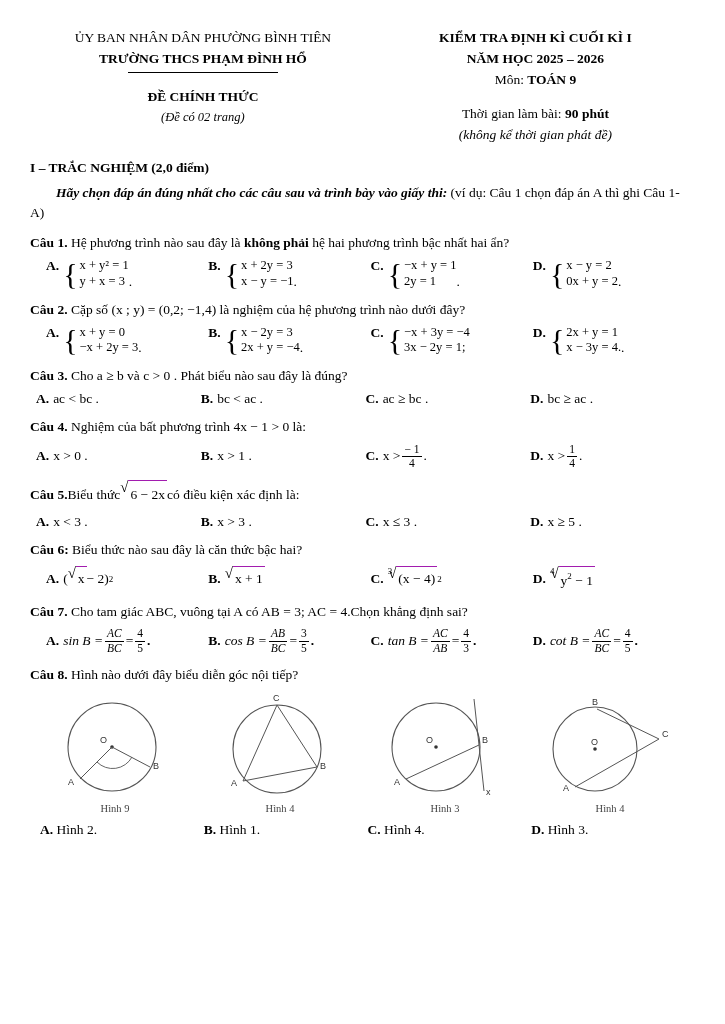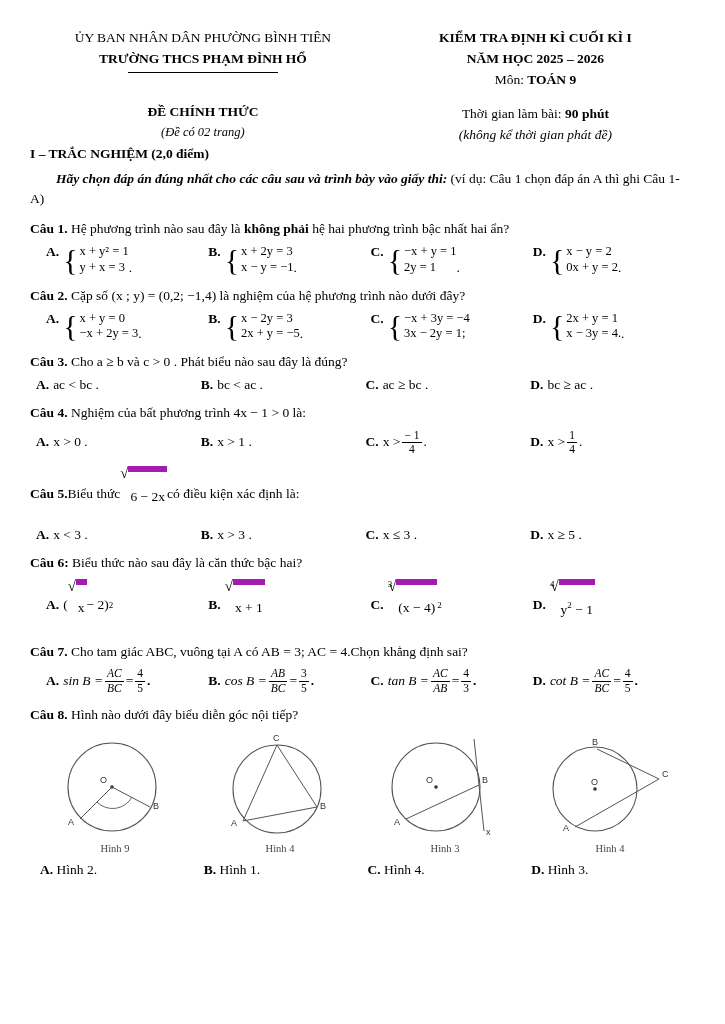--- a/index.html
+++ b/index.html
@@ -13,57 +13,57 @@
     overflow:hidden;
   }
   .page{padding:28px 30px 0 30px;box-sizing:border-box;width:725px;}
   .hdr{display:flex;width:100%;}
   .hdr-left{width:52%;text-align:center;}
   .hdr-right{width:48%;text-align:center;}
   .hdr-left div,.hdr-right div{line-height:1.55;}
   .bold{font-weight:bold;}
   .ital{font-style:italic;}
   .rule{width:150px;height:1px;background:#000;margin:2px auto 0 auto;}
-  .sec-title{font-weight:bold;}
+  .sec-title{font-weight:bold;margin-top:14px;}
   .instr{margin-top:7px;text-indent:26px;line-height:1.5;}
   .q{margin-top:10px;line-height:1.5;}
   .qlabel{font-weight:bold;}
   .opts{display:flex;margin-top:5px;}
   .opt{flex:1;display:flex;align-items:flex-start;}
   .opt .ol{font-weight:bold;margin-right:4px;}
   .opts-indent{padding-left:16px;}
   
   .sys{display:inline-flex;align-items:center;}
   .brace{font-size:30px;line-height:26px;font-weight:300;margin-right:2px;}
   .sysrows{display:inline-flex;flex-direction:column;font-size:12.5px;line-height:1.25;}
   .frac{display:inline-flex;flex-direction:column;vertical-align:middle;text-align:center;margin:0 2px;font-size:11.5px;line-height:1.15;}
   .frac .num{border-bottom:1px solid #000;padding:0 2px;}
   .frac .den{padding:0 2px;}
   .sqrt{display:inline-flex;align-items:stretch;}
   .sqrt .rad{font-size:15px;line-height:1;}
-  .sqrt .rbody{border-top:6px solid #a21caf;padding:15px 2px;text-align:right;}
+  .sqrt .rbody{border-top:1px solid #a21caf;padding:4px 2px;text-align:right;}
   .sup{font-size:9px;vertical-align:super;}
   .figs{display:flex;justify-content:space-between;margin-top:6px;padding:0 10px;}
   .figbox{width:150px;text-align:center;}
   .figcap{font-size:10.5px;color:#444;margin-top:-6px;}
   .ansrow{display:flex;margin-top:8px;padding-left:10px;}
   .ansrow>div{flex:1;}
   svg{display:block;margin:0 auto;}
 </style>
 </head>
 <body>
 
 <div class="page">
 
   <div class="hdr">
     <div class="hdr-left">
       <div>ỦY BAN NHÂN DÂN PHƯỜNG BÌNH TIÊN</div>
       <div class="bold">TRƯỜNG THCS PHẠM ĐÌNH HỔ</div>
       <div class="rule"></div>
-      <div class="bold" style="margin-top:29px">ĐỀ CHÍNH THỨC</div>
+      <div class="bold" style="margin-top:14px">ĐỀ CHÍNH THỨC</div>
       <div class="ital" style="font-size:12.5px">(Đề có 02 trang)</div>
     </div>
     <div class="hdr-right">
       <div class="bold">KIỂM TRA ĐỊNH KÌ CUỐI KÌ I</div>
       <div class="bold">NĂM HỌC 2025 – 2026</div>
       <div>
         <span>Môn: </span><span class="bold">TOÁN 9</span>
       </div>
       <div style="margin-top:13px">
         <span>Thời gian làm bài: </span><span class="bold">90 phút</span>
@@ -141,21 +141,21 @@
           </span>
         </span>
         <span style="align-self:flex-end">.</span>
       </div>
     <div class="opt">
         <span class="ol">B.</span>
         <span class="sys">
           <span class="brace">{</span>
           <span class="sysrows">
             <span>x − 2y = 3</span>
-            <span>2x + y = −5</span>
+            <span>2x + y = −4</span>
           </span>
         </span>
         <span style="align-self:flex-end">.</span>
       </div>
     <div class="opt">
         <span class="ol">C.</span>
         <span class="sys">
           <span class="brace">{</span>
           <span class="sysrows">
             <span>−x + 3y = −4</span>

